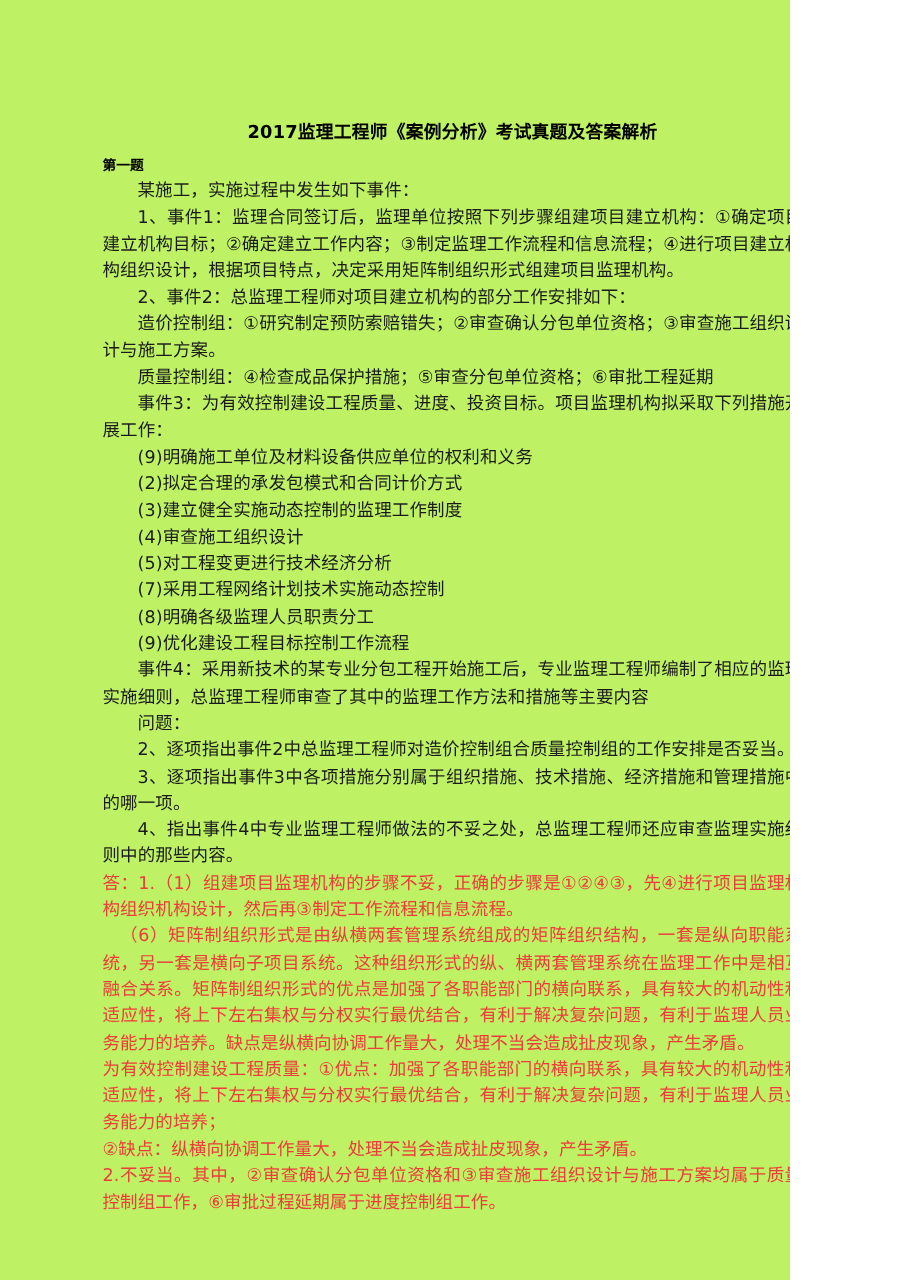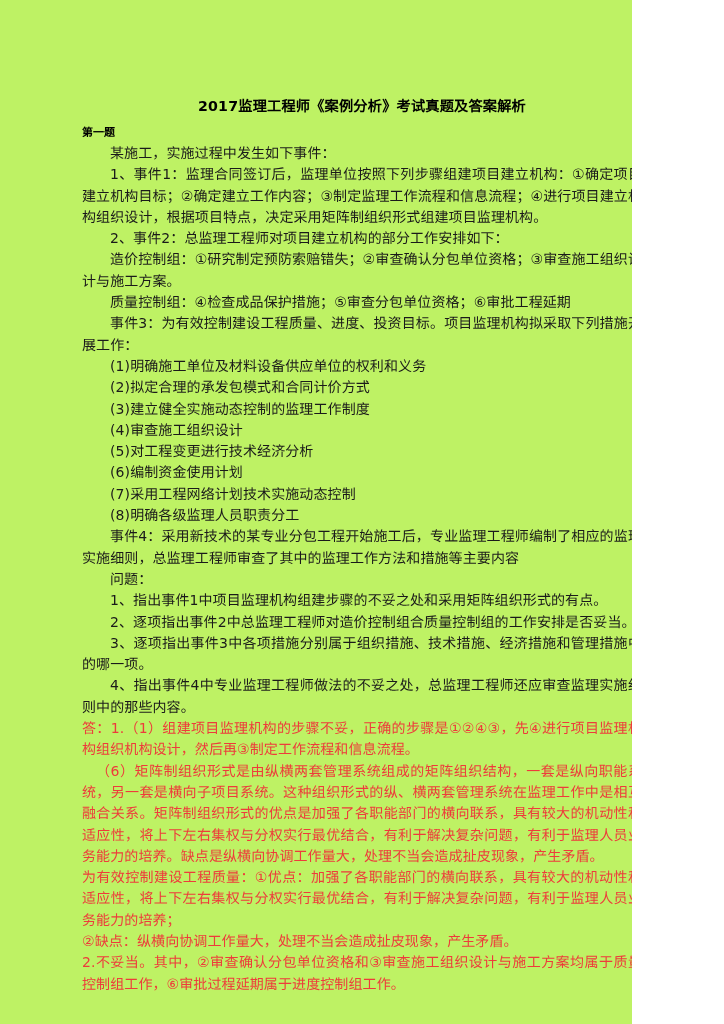--- a/index.html
+++ b/index.html
@@ -81,34 +81,33 @@
     <p class="para indent">1、事件1：监理合同签订后，监理单位按照下列步骤组建项目建立机构：①确定项目建立机构目标；②确定建立工作内容；③制定监理工作流程和信息流程；④进行项目建立机构组织设计，根据项目特点，决定采用矩阵制组织形式组建项目监理机构。</p>
 
     <p class="para indent">2、事件2：总监理工程师对项目建立机构的部分工作安排如下：</p>
 
     <p class="para indent">造价控制组：①研究制定预防索赔错失；②审查确认分包单位资格；③审查施工组织设计与施工方案。</p>
 
     <p class="para indent">质量控制组：④检查成品保护措施；⑤审查分包单位资格；⑥审批工程延期</p>
 
     <p class="para indent">事件3：为有效控制建设工程质量、进度、投资目标。项目监理机构拟采取下列措施开展工作：</p>
 
-    <p class="para list-item">(1)明确施工单位及材料设备供应单位的权利和义务</p>
+    <p class="para list-item">(9)明确施工单位及材料设备供应单位的权利和义务</p>
     <p class="para list-item">(2)拟定合理的承发包模式和合同计价方式</p>
     <p class="para list-item">(3)建立健全实施动态控制的监理工作制度</p>
     <p class="para list-item">(4)审查施工组织设计</p>
     <p class="para list-item">(5)对工程变更进行技术经济分析</p>
-    <p class="para list-item">(6)编制资金使用计划</p>
     <p class="para list-item">(7)采用工程网络计划技术实施动态控制</p>
     <p class="para list-item">(8)明确各级监理人员职责分工</p>
+    <p class="para list-item">(9)优化建设工程目标控制工作流程</p>
 
     <p class="para indent">事件4：采用新技术的某专业分包工程开始施工后，专业监理工程师编制了相应的监理实施细则，总监理工程师审查了其中的监理工作方法和措施等主要内容</p>
 
     <p class="para indent">问题：</p>
 
-    <p class="para indent">1、指出事件1中项目监理机构组建步骤的不妥之处和采用矩阵组织形式的有点。</p>
     <p class="para indent">2、逐项指出事件2中总监理工程师对造价控制组合质量控制组的工作安排是否妥当。</p>
     <p class="para indent">3、逐项指出事件3中各项措施分别属于组织措施、技术措施、经济措施和管理措施中的哪一项。</p>
     <p class="para indent">4、指出事件4中专业监理工程师做法的不妥之处，总监理工程师还应审查监理实施细则中的那些内容。</p>
 
     <p class="para red">答：1.（1）组建项目监理机构的步骤不妥，正确的步骤是①②④③，先④进行项目监理机构组织机构设计，然后再③制定工作流程和信息流程。</p>
 
     <p class="para red indent-red">（6）矩阵制组织形式是由纵横两套管理系统组成的矩阵组织结构，一套是纵向职能系统，另一套是横向子项目系统。这种组织形式的纵、横两套管理系统在监理工作中是相互融合关系。矩阵制组织形式的优点是加强了各职能部门的横向联系，具有较大的机动性和适应性，将上下左右集权与分权实行最优结合，有利于解决复杂问题，有利于监理人员业务能力的培养。缺点是纵横向协调工作量大，处理不当会造成扯皮现象，产生矛盾。</p>
 
     <p class="para red">为有效控制建设工程质量：①优点：加强了各职能部门的横向联系，具有较大的机动性和适应性，将上下左右集权与分权实行最优结合，有利于解决复杂问题，有利于监理人员业务能力的培养；</p>
 

